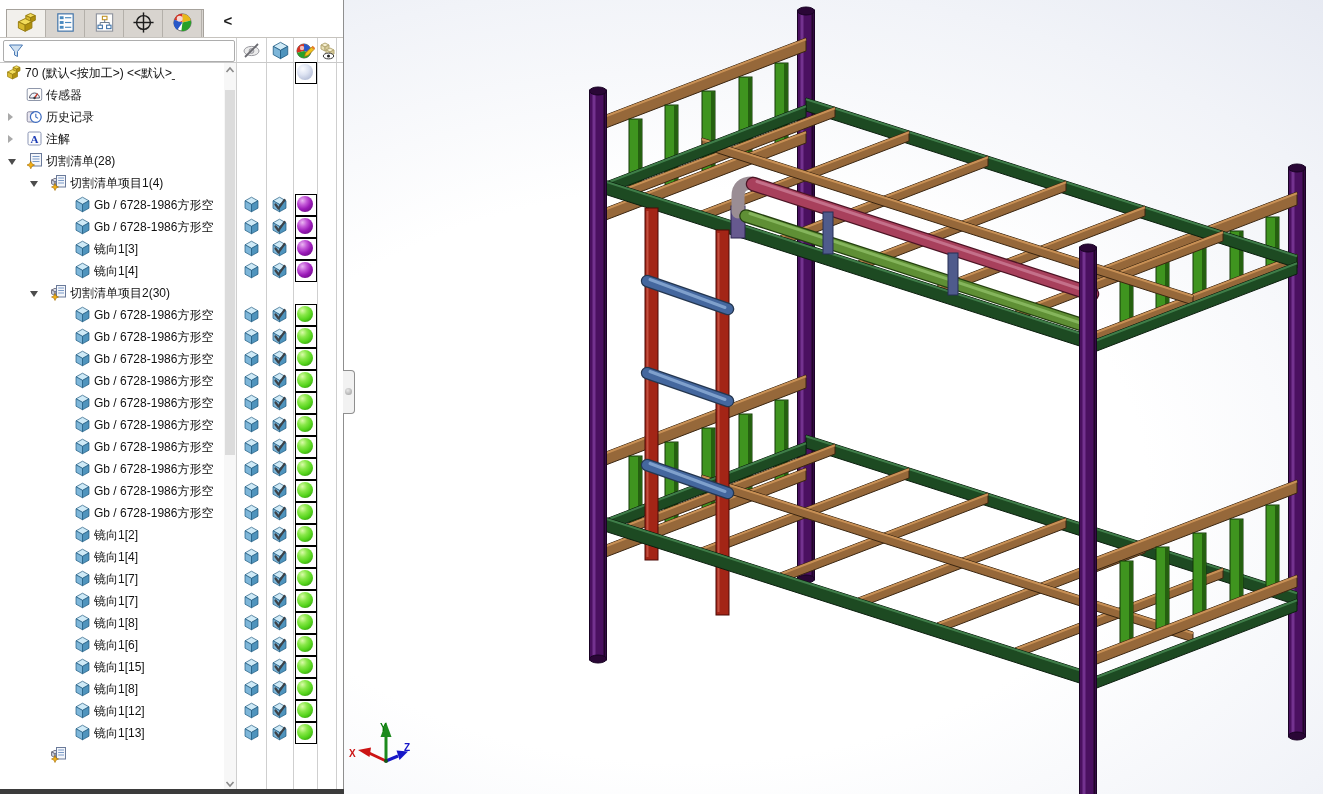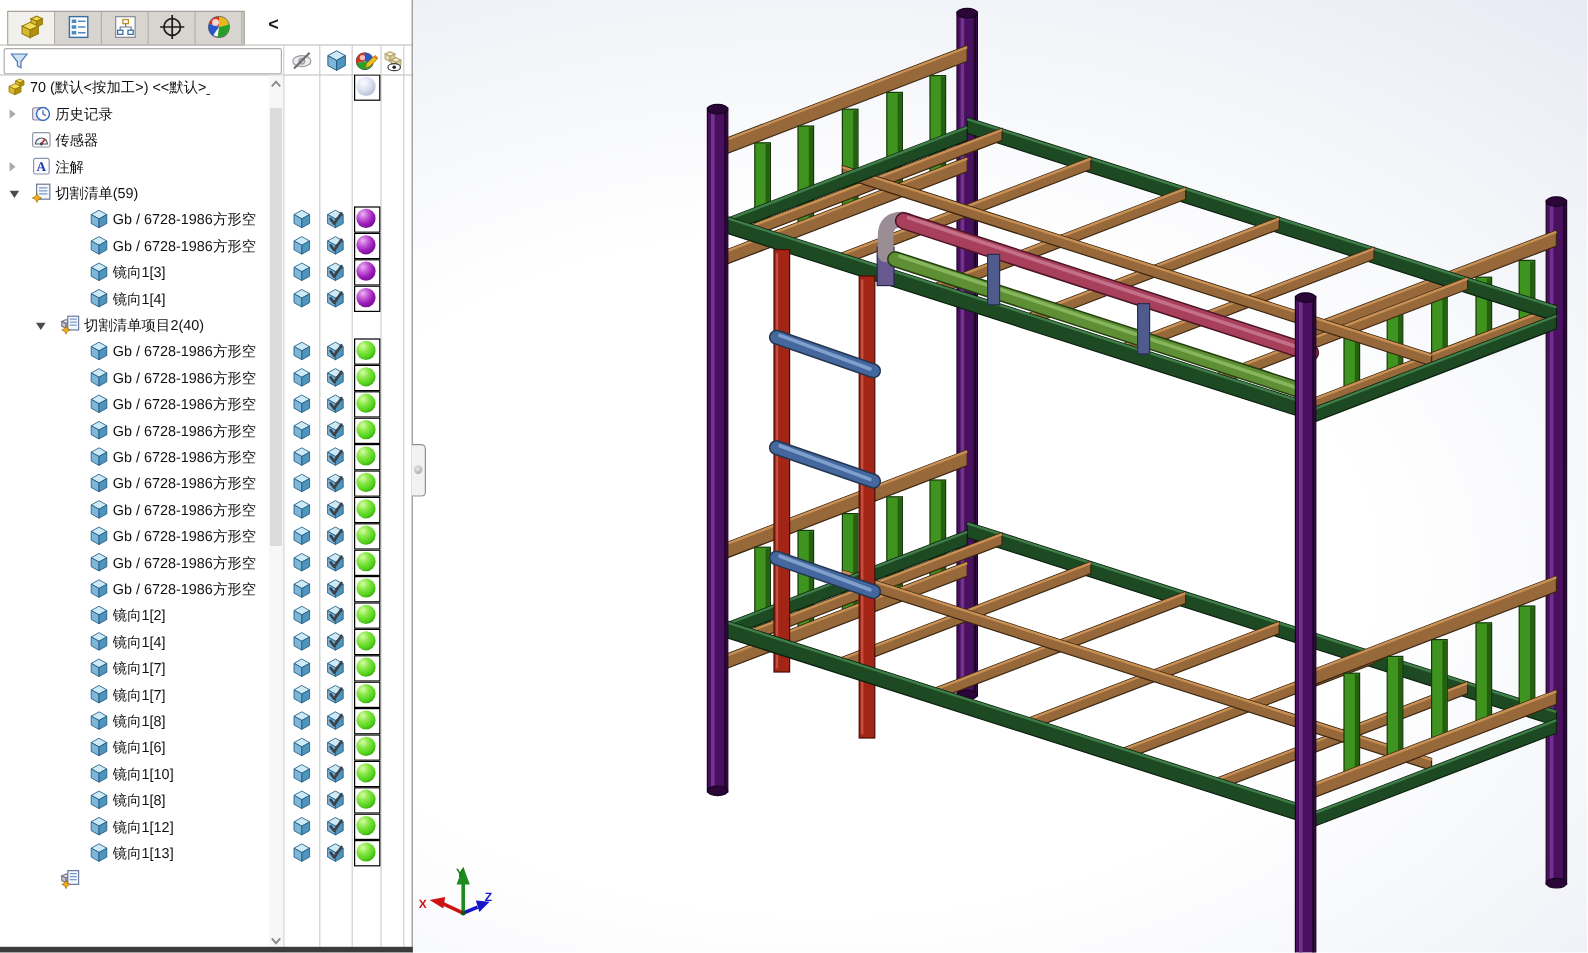--- a/index.html
+++ b/index.html
@@ -363,158 +363,172 @@
               <path d="M2.5 8 7.5 5.6 12.5 8 7.5 10.4Z" fill="#f2dc5a" stroke="#967c10" stroke-width=".7"></path>
               <path d="M2.5 8 7.5 10.4 7.5 15 2.5 12.6Z" fill="#d8ba2e" stroke="#967c10" stroke-width=".7"></path>
               <path d="M12.5 8 7.5 10.4 7.5 15 12.5 12.6Z" fill="#b0900e" stroke="#967c10" stroke-width=".7"></path>
             </svg></span>
           <span class="tlabel" style="left:25px">70 (默认&lt;按加工&gt;) &lt;&lt;默认&gt;_显示状</span>
           <span class="ballbox">
             <span class="ball gray"></span>
           </span>
         </div>
         <div class="trow">
+          <span class="ticon" style="left:26px"><svg viewBox="0 0 17 17">
+              <rect x="1.2" y="2.5" width="14.5" height="12" rx="1.5" fill="#fdfdfd" stroke="#8f97aa"></rect>
+              <path d="M3.5 12a5 5 0 0 1 10 0Z" fill="#eef4fb" stroke="#556"></path>
+              <line x1="8.5" y1="12" x2="11.6" y2="7.6" stroke="#c43322" stroke-width="1.4"></line>
+              <circle cx="8.5" cy="12" r="1.2" fill="#333a44"></circle>
+            </svg></span>
+          <span class="tlabel" style="left:46px">传感器</span>
+        </div>
+        <div class="trow">
           <span class="arrow collapsed" style="left:8px"></span>
           <span class="ticon" style="left:26px"><svg viewBox="0 0 17 17">
               <rect x="1.2" y="3.8" width="11" height="10.2" rx="1.5" fill="#e8e6f0" stroke="#8a8aa0"></rect>
               <circle cx="9.8" cy="9" r="5.4" fill="#fff" stroke="#3a6ac0" stroke-width="1.2"></circle>
               <path d="M9.8 5.8v3.2l2.3 1.4" fill="none" stroke="#3a6ac0" stroke-width="1.1"></path>
               <path d="M4.6 5.8a5.4 5.4 0 0 1 3.2-1.9l-.4 1.6z" fill="#3a6ac0"></path>
             </svg></span>
           <span class="tlabel" style="left:46px">历史记录</span>
-        </div>
-        <div class="trow">
-          <span class="ticon" style="left:26px"><svg viewBox="0 0 17 17">
-              <rect x="1.2" y="2.5" width="14.5" height="12" rx="1.5" fill="#fdfdfd" stroke="#8f97aa"></rect>
-              <path d="M3.5 12a5 5 0 0 1 10 0Z" fill="#eef4fb" stroke="#556"></path>
-              <line x1="8.5" y1="12" x2="11.6" y2="7.6" stroke="#c43322" stroke-width="1.4"></line>
-              <circle cx="8.5" cy="12" r="1.2" fill="#333a44"></circle>
-            </svg></span>
-          <span class="tlabel" style="left:46px">传感器</span>
         </div>
         <div class="trow">
           <span class="arrow collapsed" style="left:8px"></span>
           <span class="ticon" style="left:26px"><svg viewBox="0 0 17 17">
               <rect x="2" y="2" width="13" height="13" rx="1.5" fill="#fdfdfd" stroke="#8a95b5"></rect>
               <text x="8.5" y="12.6" font-size="11" font-weight="bold" text-anchor="middle" fill="#1a3ab5" font-family="Liberation Serif,serif">A</text>
             </svg></span>
           <span class="tlabel" style="left:46px">注解</span>
         </div>
         <div class="trow">
           <span class="arrow expanded" style="left:8px"></span>
           <span class="ticon" style="left:26px"><svg viewBox="0 0 17 17">
               <rect x="4.5" y="1.5" width="11" height="12.5" fill="#f4f6fa" stroke="#6a7a9a"></rect>
               <line x1="6.5" y1="4.5" x2="13.5" y2="4.5" stroke="#7a9ac8"></line>
               <line x1="6.5" y1="7" x2="13.5" y2="7" stroke="#7a9ac8"></line>
               <line x1="6.5" y1="9.5" x2="13.5" y2="9.5" stroke="#7a9ac8"></line>
               <path d="M4.8 9.3 6 11.8 8.6 13 6 14.2 4.8 16.8 3.6 14.2 1 13 3.6 11.8Z" fill="#f5b014" stroke="#a06c04" stroke-width=".6"></path>
             </svg></span>
-          <span class="tlabel" style="left:46px">切割清单(59)</span>
-        </div>
-        <div class="trow">
-          <span class="ticon" style="left:74px"><svg viewBox="0 0 17 17">
-              <path d="M8.5 1.2 15 4.8 8.5 8.4 2 4.8Z" fill="#cfeaf7" stroke="#1f5a80" stroke-width=".7"></path>
-              <path d="M2 4.8 8.5 8.4 8.5 15.8 2 12.2Z" fill="#7db6d9" stroke="#1f5a80" stroke-width=".7"></path>
-              <path d="M15 4.8 8.5 8.4 8.5 15.8 15 12.2Z" fill="#4f94bd" stroke="#1f5a80" stroke-width=".7"></path>
-            </svg></span>
-          <span class="tlabel" style="left:94px">Gb / 6728-1986方形空</span>
-          <span class="cell" style="left:243px"><svg viewBox="0 0 17 17">
-              <path d="M8.5 1.2 15 4.8 8.5 8.4 2 4.8Z" fill="#cfeaf7" stroke="#1f5a80" stroke-width=".7"></path>
-              <path d="M2 4.8 8.5 8.4 8.5 15.8 2 12.2Z" fill="#7db6d9" stroke="#1f5a80" stroke-width=".7"></path>
-              <path d="M15 4.8 8.5 8.4 8.5 15.8 15 12.2Z" fill="#4f94bd" stroke="#1f5a80" stroke-width=".7"></path>
-            </svg></span>
-          <span class="cell" style="left:271px"><svg viewBox="0 0 17 17">
-              <path d="M8.5 1.2 15 4.8 8.5 8.4 2 4.8Z" fill="#cfeaf7" stroke="#1f5a80" stroke-width=".7"></path>
-              <path d="M2 4.8 8.5 8.4 8.5 15.8 2 12.2Z" fill="#7db6d9" stroke="#1f5a80" stroke-width=".7"></path>
-              <path d="M15 4.8 8.5 8.4 8.5 15.8 15 12.2Z" fill="#4f94bd" stroke="#1f5a80" stroke-width=".7"></path>
-              <path d="M4.5 8.5 7.5 12.5 13.5 3.8" fill="none" stroke="#3c4248" stroke-width="2.2" stroke-linecap="round" stroke-linejoin="round"></path>
-            </svg></span>
-          <span class="ballbox">
-            <span class="ball purple"></span>
-          </span>
-        </div>
-        <div class="trow">
-          <span class="ticon" style="left:74px"><svg viewBox="0 0 17 17">
-              <path d="M8.5 1.2 15 4.8 8.5 8.4 2 4.8Z" fill="#cfeaf7" stroke="#1f5a80" stroke-width=".7"></path>
-              <path d="M2 4.8 8.5 8.4 8.5 15.8 2 12.2Z" fill="#7db6d9" stroke="#1f5a80" stroke-width=".7"></path>
-              <path d="M15 4.8 8.5 8.4 8.5 15.8 15 12.2Z" fill="#4f94bd" stroke="#1f5a80" stroke-width=".7"></path>
-            </svg></span>
-          <span class="tlabel" style="left:94px">Gb / 6728-1986方形空</span>
-          <span class="cell" style="left:243px"><svg viewBox="0 0 17 17">
-              <path d="M8.5 1.2 15 4.8 8.5 8.4 2 4.8Z" fill="#cfeaf7" stroke="#1f5a80" stroke-width=".7"></path>
-              <path d="M2 4.8 8.5 8.4 8.5 15.8 2 12.2Z" fill="#7db6d9" stroke="#1f5a80" stroke-width=".7"></path>
-              <path d="M15 4.8 8.5 8.4 8.5 15.8 15 12.2Z" fill="#4f94bd" stroke="#1f5a80" stroke-width=".7"></path>
-            </svg></span>
-          <span class="cell" style="left:271px"><svg viewBox="0 0 17 17">
-              <path d="M8.5 1.2 15 4.8 8.5 8.4 2 4.8Z" fill="#cfeaf7" stroke="#1f5a80" stroke-width=".7"></path>
-              <path d="M2 4.8 8.5 8.4 8.5 15.8 2 12.2Z" fill="#7db6d9" stroke="#1f5a80" stroke-width=".7"></path>
-              <path d="M15 4.8 8.5 8.4 8.5 15.8 15 12.2Z" fill="#4f94bd" stroke="#1f5a80" stroke-width=".7"></path>
-              <path d="M4.5 8.5 7.5 12.5 13.5 3.8" fill="none" stroke="#3c4248" stroke-width="2.2" stroke-linecap="round" stroke-linejoin="round"></path>
-            </svg></span>
-          <span class="ballbox">
-            <span class="ball purple"></span>
-          </span>
-        </div>
-        <div class="trow">
-          <span class="ticon" style="left:74px"><svg viewBox="0 0 17 17">
-              <path d="M8.5 1.2 15 4.8 8.5 8.4 2 4.8Z" fill="#cfeaf7" stroke="#1f5a80" stroke-width=".7"></path>
-              <path d="M2 4.8 8.5 8.4 8.5 15.8 2 12.2Z" fill="#7db6d9" stroke="#1f5a80" stroke-width=".7"></path>
-              <path d="M15 4.8 8.5 8.4 8.5 15.8 15 12.2Z" fill="#4f94bd" stroke="#1f5a80" stroke-width=".7"></path>
-            </svg></span>
-          <span class="tlabel" style="left:94px">镜向1[3]</span>
-          <span class="cell" style="left:243px"><svg viewBox="0 0 17 17">
-              <path d="M8.5 1.2 15 4.8 8.5 8.4 2 4.8Z" fill="#cfeaf7" stroke="#1f5a80" stroke-width=".7"></path>
-              <path d="M2 4.8 8.5 8.4 8.5 15.8 2 12.2Z" fill="#7db6d9" stroke="#1f5a80" stroke-width=".7"></path>
-              <path d="M15 4.8 8.5 8.4 8.5 15.8 15 12.2Z" fill="#4f94bd" stroke="#1f5a80" stroke-width=".7"></path>
-            </svg></span>
-          <span class="cell" style="left:271px"><svg viewBox="0 0 17 17">
-              <path d="M8.5 1.2 15 4.8 8.5 8.4 2 4.8Z" fill="#cfeaf7" stroke="#1f5a80" stroke-width=".7"></path>
-              <path d="M2 4.8 8.5 8.4 8.5 15.8 2 12.2Z" fill="#7db6d9" stroke="#1f5a80" stroke-width=".7"></path>
-              <path d="M15 4.8 8.5 8.4 8.5 15.8 15 12.2Z" fill="#4f94bd" stroke="#1f5a80" stroke-width=".7"></path>
-              <path d="M4.5 8.5 7.5 12.5 13.5 3.8" fill="none" stroke="#3c4248" stroke-width="2.2" stroke-linecap="round" stroke-linejoin="round"></path>
-            </svg></span>
-          <span class="ballbox">
-            <span class="ball purple"></span>
-          </span>
-        </div>
-        <div class="trow">
-          <span class="ticon" style="left:74px"><svg viewBox="0 0 17 17">
-              <path d="M8.5 1.2 15 4.8 8.5 8.4 2 4.8Z" fill="#cfeaf7" stroke="#1f5a80" stroke-width=".7"></path>
-              <path d="M2 4.8 8.5 8.4 8.5 15.8 2 12.2Z" fill="#7db6d9" stroke="#1f5a80" stroke-width=".7"></path>
-              <path d="M15 4.8 8.5 8.4 8.5 15.8 15 12.2Z" fill="#4f94bd" stroke="#1f5a80" stroke-width=".7"></path>
-            </svg></span>
-          <span class="tlabel" style="left:94px">镜向1[4]</span>
-          <span class="cell" style="left:243px"><svg viewBox="0 0 17 17">
-              <path d="M8.5 1.2 15 4.8 8.5 8.4 2 4.8Z" fill="#cfeaf7" stroke="#1f5a80" stroke-width=".7"></path>
-              <path d="M2 4.8 8.5 8.4 8.5 15.8 2 12.2Z" fill="#7db6d9" stroke="#1f5a80" stroke-width=".7"></path>
-              <path d="M15 4.8 8.5 8.4 8.5 15.8 15 12.2Z" fill="#4f94bd" stroke="#1f5a80" stroke-width=".7"></path>
-            </svg></span>
-          <span class="cell" style="left:271px"><svg viewBox="0 0 17 17">
-              <path d="M8.5 1.2 15 4.8 8.5 8.4 2 4.8Z" fill="#cfeaf7" stroke="#1f5a80" stroke-width=".7"></path>
-              <path d="M2 4.8 8.5 8.4 8.5 15.8 2 12.2Z" fill="#7db6d9" stroke="#1f5a80" stroke-width=".7"></path>
-              <path d="M15 4.8 8.5 8.4 8.5 15.8 15 12.2Z" fill="#4f94bd" stroke="#1f5a80" stroke-width=".7"></path>
-              <path d="M4.5 8.5 7.5 12.5 13.5 3.8" fill="none" stroke="#3c4248" stroke-width="2.2" stroke-linecap="round" stroke-linejoin="round"></path>
-            </svg></span>
-          <span class="ballbox">
-            <span class="ball purple"></span>
-          </span>
+          <span class="tlabel" style="left:46px">切割清单(28)</span>
         </div>
         <div class="trow">
           <span class="arrow expanded" style="left:30px"></span>
           <span class="ticon" style="left:50px"><svg viewBox="0 0 17 17">
               <path d="M1.5 6 5 4.3 8.5 6 5 7.7Z" fill="#e2e5ec" stroke="#778"></path>
               <path d="M1.5 6 5 7.7 5 11.5 1.5 9.8Z" fill="#c6cbd6" stroke="#778"></path>
               <path d="M8.5 6 5 7.7 5 11.5 8.5 9.8Z" fill="#aab1c0" stroke="#778"></path>
               <rect x="6.5" y="1.5" width="9" height="11.5" fill="#f4f6fa" stroke="#6a7a9a"></rect>
               <line x1="8.2" y1="4" x2="14" y2="4" stroke="#7a9ac8"></line>
               <line x1="8.2" y1="6.5" x2="14" y2="6.5" stroke="#7a9ac8"></line>
               <line x1="8.2" y1="9" x2="14" y2="9" stroke="#7a9ac8"></line>
               <path d="M5 9.5 6.1 11.9 8.5 13 6.1 14.1 5 16.5 3.9 14.1 1.5 13 3.9 11.9Z" fill="#f5b014" stroke="#a06c04" stroke-width=".6"></path>
             </svg></span>
-          <span class="tlabel" style="left:70px">切割清单项目2(40)</span>
+          <span class="tlabel" style="left:70px">切割清单项目1(4)</span>
+        </div>
+        <div class="trow">
+          <span class="ticon" style="left:74px"><svg viewBox="0 0 17 17">
+              <path d="M8.5 1.2 15 4.8 8.5 8.4 2 4.8Z" fill="#cfeaf7" stroke="#1f5a80" stroke-width=".7"></path>
+              <path d="M2 4.8 8.5 8.4 8.5 15.8 2 12.2Z" fill="#7db6d9" stroke="#1f5a80" stroke-width=".7"></path>
+              <path d="M15 4.8 8.5 8.4 8.5 15.8 15 12.2Z" fill="#4f94bd" stroke="#1f5a80" stroke-width=".7"></path>
+            </svg></span>
+          <span class="tlabel" style="left:94px">Gb / 6728-1986方形空</span>
+          <span class="cell" style="left:243px"><svg viewBox="0 0 17 17">
+              <path d="M8.5 1.2 15 4.8 8.5 8.4 2 4.8Z" fill="#cfeaf7" stroke="#1f5a80" stroke-width=".7"></path>
+              <path d="M2 4.8 8.5 8.4 8.5 15.8 2 12.2Z" fill="#7db6d9" stroke="#1f5a80" stroke-width=".7"></path>
+              <path d="M15 4.8 8.5 8.4 8.5 15.8 15 12.2Z" fill="#4f94bd" stroke="#1f5a80" stroke-width=".7"></path>
+            </svg></span>
+          <span class="cell" style="left:271px"><svg viewBox="0 0 17 17">
+              <path d="M8.5 1.2 15 4.8 8.5 8.4 2 4.8Z" fill="#cfeaf7" stroke="#1f5a80" stroke-width=".7"></path>
+              <path d="M2 4.8 8.5 8.4 8.5 15.8 2 12.2Z" fill="#7db6d9" stroke="#1f5a80" stroke-width=".7"></path>
+              <path d="M15 4.8 8.5 8.4 8.5 15.8 15 12.2Z" fill="#4f94bd" stroke="#1f5a80" stroke-width=".7"></path>
+              <path d="M4.5 8.5 7.5 12.5 13.5 3.8" fill="none" stroke="#3c4248" stroke-width="2.2" stroke-linecap="round" stroke-linejoin="round"></path>
+            </svg></span>
+          <span class="ballbox">
+            <span class="ball purple"></span>
+          </span>
+        </div>
+        <div class="trow">
+          <span class="ticon" style="left:74px"><svg viewBox="0 0 17 17">
+              <path d="M8.5 1.2 15 4.8 8.5 8.4 2 4.8Z" fill="#cfeaf7" stroke="#1f5a80" stroke-width=".7"></path>
+              <path d="M2 4.8 8.5 8.4 8.5 15.8 2 12.2Z" fill="#7db6d9" stroke="#1f5a80" stroke-width=".7"></path>
+              <path d="M15 4.8 8.5 8.4 8.5 15.8 15 12.2Z" fill="#4f94bd" stroke="#1f5a80" stroke-width=".7"></path>
+            </svg></span>
+          <span class="tlabel" style="left:94px">Gb / 6728-1986方形空</span>
+          <span class="cell" style="left:243px"><svg viewBox="0 0 17 17">
+              <path d="M8.5 1.2 15 4.8 8.5 8.4 2 4.8Z" fill="#cfeaf7" stroke="#1f5a80" stroke-width=".7"></path>
+              <path d="M2 4.8 8.5 8.4 8.5 15.8 2 12.2Z" fill="#7db6d9" stroke="#1f5a80" stroke-width=".7"></path>
+              <path d="M15 4.8 8.5 8.4 8.5 15.8 15 12.2Z" fill="#4f94bd" stroke="#1f5a80" stroke-width=".7"></path>
+            </svg></span>
+          <span class="cell" style="left:271px"><svg viewBox="0 0 17 17">
+              <path d="M8.5 1.2 15 4.8 8.5 8.4 2 4.8Z" fill="#cfeaf7" stroke="#1f5a80" stroke-width=".7"></path>
+              <path d="M2 4.8 8.5 8.4 8.5 15.8 2 12.2Z" fill="#7db6d9" stroke="#1f5a80" stroke-width=".7"></path>
+              <path d="M15 4.8 8.5 8.4 8.5 15.8 15 12.2Z" fill="#4f94bd" stroke="#1f5a80" stroke-width=".7"></path>
+              <path d="M4.5 8.5 7.5 12.5 13.5 3.8" fill="none" stroke="#3c4248" stroke-width="2.2" stroke-linecap="round" stroke-linejoin="round"></path>
+            </svg></span>
+          <span class="ballbox">
+            <span class="ball purple"></span>
+          </span>
+        </div>
+        <div class="trow">
+          <span class="ticon" style="left:74px"><svg viewBox="0 0 17 17">
+              <path d="M8.5 1.2 15 4.8 8.5 8.4 2 4.8Z" fill="#cfeaf7" stroke="#1f5a80" stroke-width=".7"></path>
+              <path d="M2 4.8 8.5 8.4 8.5 15.8 2 12.2Z" fill="#7db6d9" stroke="#1f5a80" stroke-width=".7"></path>
+              <path d="M15 4.8 8.5 8.4 8.5 15.8 15 12.2Z" fill="#4f94bd" stroke="#1f5a80" stroke-width=".7"></path>
+            </svg></span>
+          <span class="tlabel" style="left:94px">镜向1[3]</span>
+          <span class="cell" style="left:243px"><svg viewBox="0 0 17 17">
+              <path d="M8.5 1.2 15 4.8 8.5 8.4 2 4.8Z" fill="#cfeaf7" stroke="#1f5a80" stroke-width=".7"></path>
+              <path d="M2 4.8 8.5 8.4 8.5 15.8 2 12.2Z" fill="#7db6d9" stroke="#1f5a80" stroke-width=".7"></path>
+              <path d="M15 4.8 8.5 8.4 8.5 15.8 15 12.2Z" fill="#4f94bd" stroke="#1f5a80" stroke-width=".7"></path>
+            </svg></span>
+          <span class="cell" style="left:271px"><svg viewBox="0 0 17 17">
+              <path d="M8.5 1.2 15 4.8 8.5 8.4 2 4.8Z" fill="#cfeaf7" stroke="#1f5a80" stroke-width=".7"></path>
+              <path d="M2 4.8 8.5 8.4 8.5 15.8 2 12.2Z" fill="#7db6d9" stroke="#1f5a80" stroke-width=".7"></path>
+              <path d="M15 4.8 8.5 8.4 8.5 15.8 15 12.2Z" fill="#4f94bd" stroke="#1f5a80" stroke-width=".7"></path>
+              <path d="M4.5 8.5 7.5 12.5 13.5 3.8" fill="none" stroke="#3c4248" stroke-width="2.2" stroke-linecap="round" stroke-linejoin="round"></path>
+            </svg></span>
+          <span class="ballbox">
+            <span class="ball purple"></span>
+          </span>
+        </div>
+        <div class="trow">
+          <span class="ticon" style="left:74px"><svg viewBox="0 0 17 17">
+              <path d="M8.5 1.2 15 4.8 8.5 8.4 2 4.8Z" fill="#cfeaf7" stroke="#1f5a80" stroke-width=".7"></path>
+              <path d="M2 4.8 8.5 8.4 8.5 15.8 2 12.2Z" fill="#7db6d9" stroke="#1f5a80" stroke-width=".7"></path>
+              <path d="M15 4.8 8.5 8.4 8.5 15.8 15 12.2Z" fill="#4f94bd" stroke="#1f5a80" stroke-width=".7"></path>
+            </svg></span>
+          <span class="tlabel" style="left:94px">镜向1[4]</span>
+          <span class="cell" style="left:243px"><svg viewBox="0 0 17 17">
+              <path d="M8.5 1.2 15 4.8 8.5 8.4 2 4.8Z" fill="#cfeaf7" stroke="#1f5a80" stroke-width=".7"></path>
+              <path d="M2 4.8 8.5 8.4 8.5 15.8 2 12.2Z" fill="#7db6d9" stroke="#1f5a80" stroke-width=".7"></path>
+              <path d="M15 4.8 8.5 8.4 8.5 15.8 15 12.2Z" fill="#4f94bd" stroke="#1f5a80" stroke-width=".7"></path>
+            </svg></span>
+          <span class="cell" style="left:271px"><svg viewBox="0 0 17 17">
+              <path d="M8.5 1.2 15 4.8 8.5 8.4 2 4.8Z" fill="#cfeaf7" stroke="#1f5a80" stroke-width=".7"></path>
+              <path d="M2 4.8 8.5 8.4 8.5 15.8 2 12.2Z" fill="#7db6d9" stroke="#1f5a80" stroke-width=".7"></path>
+              <path d="M15 4.8 8.5 8.4 8.5 15.8 15 12.2Z" fill="#4f94bd" stroke="#1f5a80" stroke-width=".7"></path>
+              <path d="M4.5 8.5 7.5 12.5 13.5 3.8" fill="none" stroke="#3c4248" stroke-width="2.2" stroke-linecap="round" stroke-linejoin="round"></path>
+            </svg></span>
+          <span class="ballbox">
+            <span class="ball purple"></span>
+          </span>
+        </div>
+        <div class="trow">
+          <span class="arrow expanded" style="left:30px"></span>
+          <span class="ticon" style="left:50px"><svg viewBox="0 0 17 17">
+              <path d="M1.5 6 5 4.3 8.5 6 5 7.7Z" fill="#e2e5ec" stroke="#778"></path>
+              <path d="M1.5 6 5 7.7 5 11.5 1.5 9.8Z" fill="#c6cbd6" stroke="#778"></path>
+              <path d="M8.5 6 5 7.7 5 11.5 8.5 9.8Z" fill="#aab1c0" stroke="#778"></path>
+              <rect x="6.5" y="1.5" width="9" height="11.5" fill="#f4f6fa" stroke="#6a7a9a"></rect>
+              <line x1="8.2" y1="4" x2="14" y2="4" stroke="#7a9ac8"></line>
+              <line x1="8.2" y1="6.5" x2="14" y2="6.5" stroke="#7a9ac8"></line>
+              <line x1="8.2" y1="9" x2="14" y2="9" stroke="#7a9ac8"></line>
+              <path d="M5 9.5 6.1 11.9 8.5 13 6.1 14.1 5 16.5 3.9 14.1 1.5 13 3.9 11.9Z" fill="#f5b014" stroke="#a06c04" stroke-width=".6"></path>
+            </svg></span>
+          <span class="tlabel" style="left:70px">切割清单项目2(30)</span>
         </div>
         <div class="trow">
           <span class="ticon" style="left:74px"><svg viewBox="0 0 17 17">
               <path d="M8.5 1.2 15 4.8 8.5 8.4 2 4.8Z" fill="#cfeaf7" stroke="#1f5a80" stroke-width=".7"></path>
               <path d="M2 4.8 8.5 8.4 8.5 15.8 2 12.2Z" fill="#7db6d9" stroke="#1f5a80" stroke-width=".7"></path>
               <path d="M15 4.8 8.5 8.4 8.5 15.8 15 12.2Z" fill="#4f94bd" stroke="#1f5a80" stroke-width=".7"></path>
             </svg></span>
           <span class="tlabel" style="left:94px">Gb / 6728-1986方形空</span>
           <span class="cell" style="left:243px"><svg viewBox="0 0 17 17">
               <path d="M8.5 1.2 15 4.8 8.5 8.4 2 4.8Z" fill="#cfeaf7" stroke="#1f5a80" stroke-width=".7"></path>
@@ -860,21 +874,21 @@
           <span class="ballbox">
             <span class="ball green"></span>
           </span>
         </div>
         <div class="trow">
           <span class="ticon" style="left:74px"><svg viewBox="0 0 17 17">
               <path d="M8.5 1.2 15 4.8 8.5 8.4 2 4.8Z" fill="#cfeaf7" stroke="#1f5a80" stroke-width=".7"></path>
               <path d="M2 4.8 8.5 8.4 8.5 15.8 2 12.2Z" fill="#7db6d9" stroke="#1f5a80" stroke-width=".7"></path>
               <path d="M15 4.8 8.5 8.4 8.5 15.8 15 12.2Z" fill="#4f94bd" stroke="#1f5a80" stroke-width=".7"></path>
             </svg></span>
-          <span class="tlabel" style="left:94px">镜向1[10]</span>
+          <span class="tlabel" style="left:94px">镜向1[15]</span>
           <span class="cell" style="left:243px"><svg viewBox="0 0 17 17">
               <path d="M8.5 1.2 15 4.8 8.5 8.4 2 4.8Z" fill="#cfeaf7" stroke="#1f5a80" stroke-width=".7"></path>
               <path d="M2 4.8 8.5 8.4 8.5 15.8 2 12.2Z" fill="#7db6d9" stroke="#1f5a80" stroke-width=".7"></path>
               <path d="M15 4.8 8.5 8.4 8.5 15.8 15 12.2Z" fill="#4f94bd" stroke="#1f5a80" stroke-width=".7"></path>
             </svg></span>
           <span class="cell" style="left:271px"><svg viewBox="0 0 17 17">
               <path d="M8.5 1.2 15 4.8 8.5 8.4 2 4.8Z" fill="#cfeaf7" stroke="#1f5a80" stroke-width=".7"></path>
               <path d="M2 4.8 8.5 8.4 8.5 15.8 2 12.2Z" fill="#7db6d9" stroke="#1f5a80" stroke-width=".7"></path>
               <path d="M15 4.8 8.5 8.4 8.5 15.8 15 12.2Z" fill="#4f94bd" stroke="#1f5a80" stroke-width=".7"></path>
               <path d="M4.5 8.5 7.5 12.5 13.5 3.8" fill="none" stroke="#3c4248" stroke-width="2.2" stroke-linecap="round" stroke-linejoin="round"></path>

